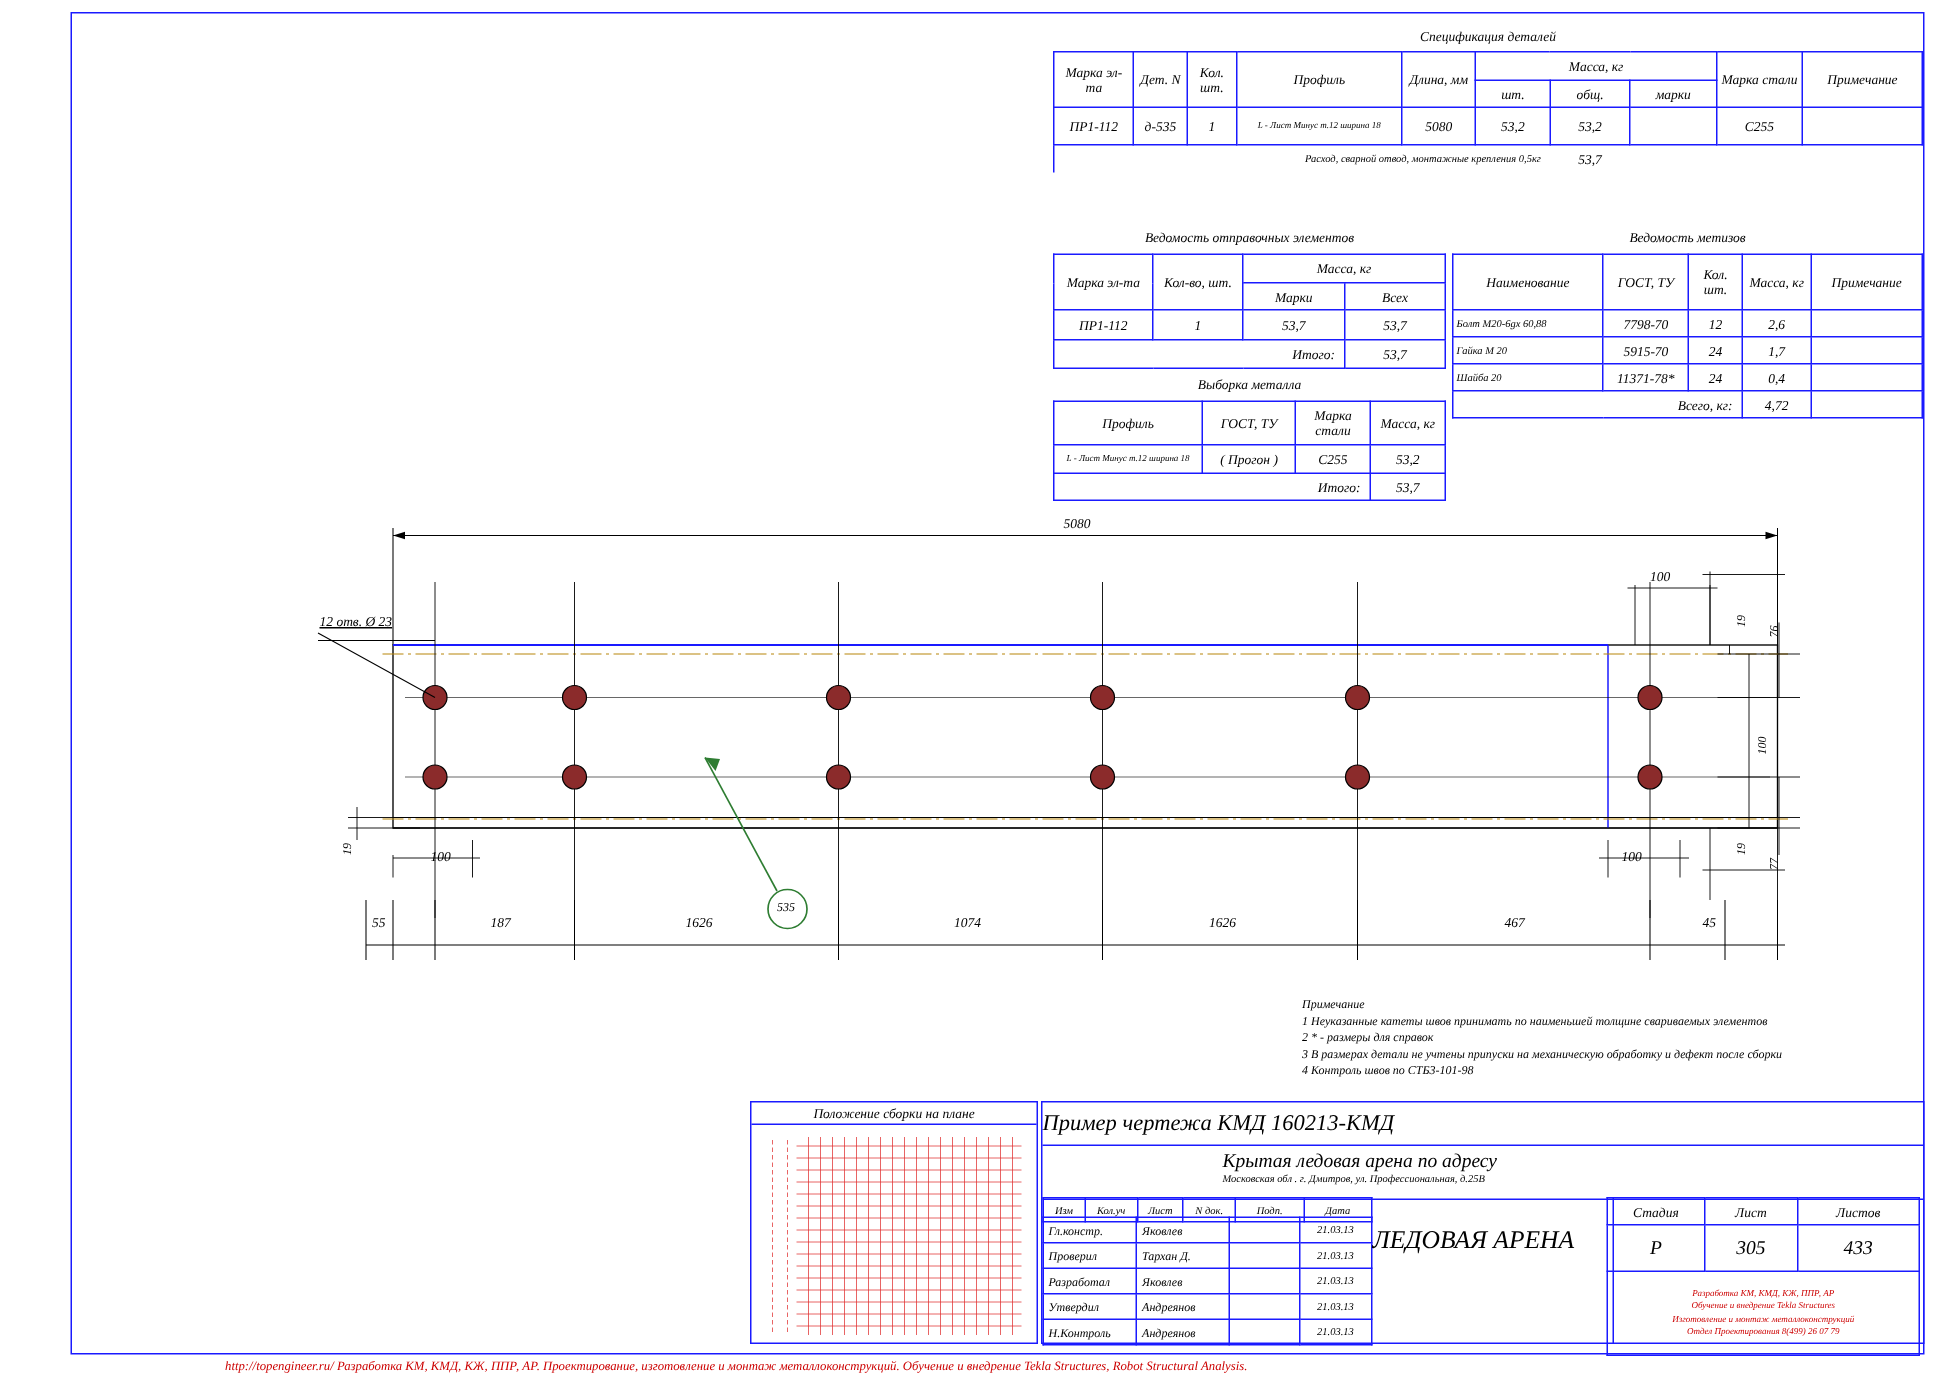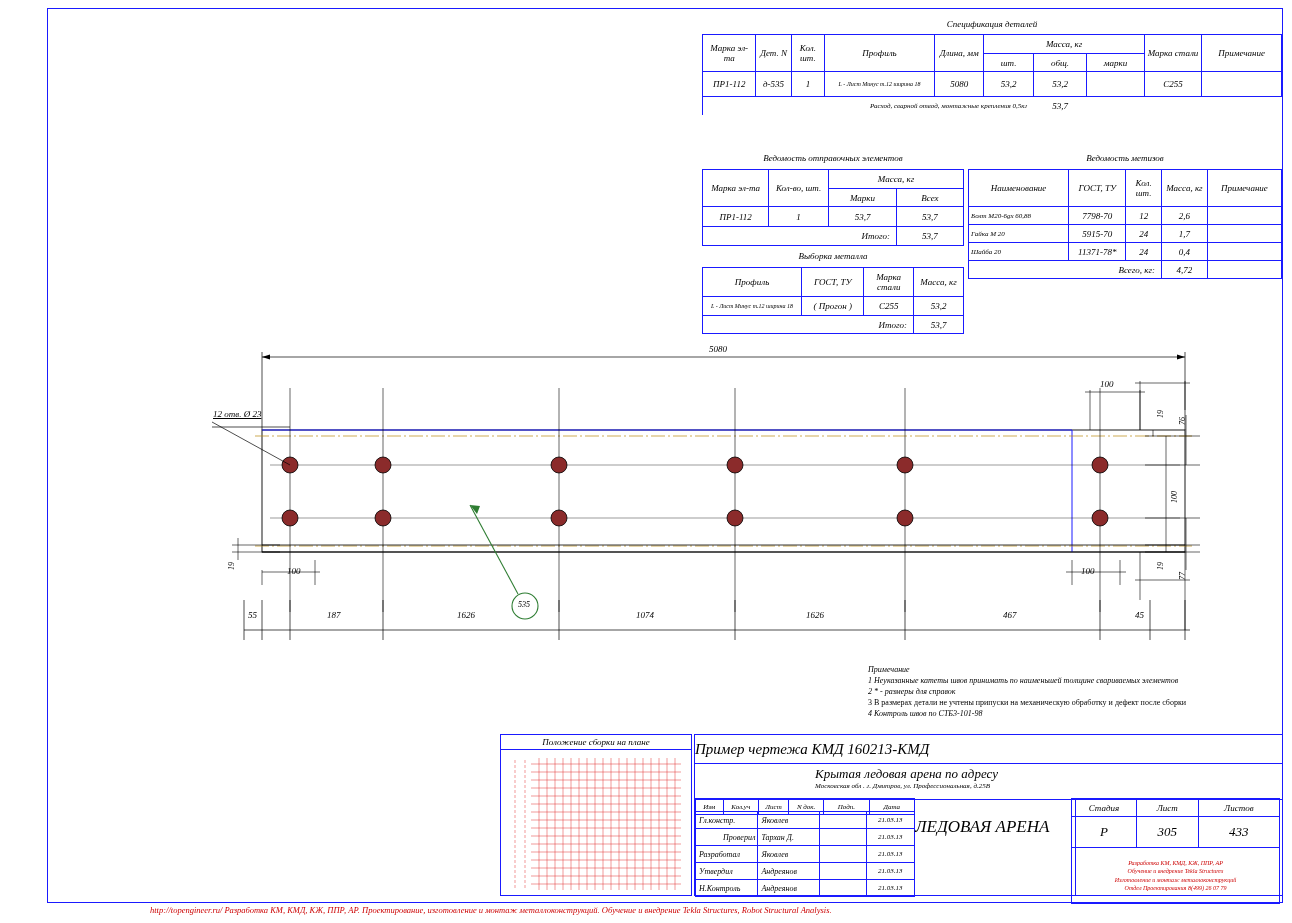--- a/index.html
+++ b/index.html
@@ -292,21 +292,21 @@
   <div class="lbl f9" style="left:457px;top:610px;">1626</div>
   <div class="lbl f9" style="left:636px;top:610px;">1074</div>
   <div class="lbl f9" style="left:806px;top:610px;">1626</div>
   <div class="lbl f9" style="left:1003px;top:610px;">467</div>
   <div class="lbl f9" style="left:1135px;top:610px;">45</div>
 
   <div style="position:absolute;left:868px;top:665px;">
     <div class="f8" style="font-style:italic;">Примечание</div>
     <div class="f8" style="font-style:italic;margin-top:2px;">1  Неуказанные катеты швов принимать по наименьшей толщине свариваемых  элементов</div>
     <div class="f8" style="font-style:italic;margin-top:2px;">2   *  -  размеры для справок</div>
-    <div class="f8" style="margin-top:2px;">3  В размерах детали не учтены припуски на механическую обработку  и дефект после сборки</div>
+    <div class="f8" style="font-style:italic;margin-top:2px;">3  В размерах детали не учтены припуски на механическую обработку  и дефект после сборки</div>
     <div class="f8" style="font-style:italic;margin-top:2px;">4  Контроль швов по СТБ3-101-98</div>
   </div>
 
   <div style="position:absolute;left:500px;top:734px;width:192px;height:162px;border:1px solid #1a1aff;box-sizing:border-box;">
     <div class="f9" style="font-style:italic;text-align:center;border-bottom:1px solid #1a1aff;height:14px;line-height:14px;">Положение сборки на плане</div>
     <svg width="190" height="146">
       <g stroke="#e03030" stroke-width="0.5">
         <g>
           <line x1="14" y1="10" x2="14" y2="138" stroke-dasharray="3,2"></line>
           <line x1="24" y1="10" x2="24" y2="138" stroke-dasharray="3,2"></line>
@@ -375,21 +375,21 @@
         </table>
       <table class="tbl f8" style="left:0;top:13px;width:220px;border-radius:24px;">
         <tbody>
             <tr>
           <td style="width:60px;height:14px;text-align:left;padding-left:3px;">Гл.констр.</td>
           <td style="width:60px;text-align:left;padding-left:3px;">Яковлев</td>
           <td style="width:52px;"></td>
           <td style="width:48px;" class="f7">21.03.13</td>
         </tr>
         <tr>
-          <td style="height:14px;text-align:right;padding-left:3px;">Проверил</td>
+          <td style="height:14px;text-align:left;padding-left:3px;">Проверил</td>
           <td style="text-align:left;padding-left:3px;">Тархан Д.</td>
           <td></td>
           <td class="f7">21.03.13</td>
         </tr>
         <tr>
           <td style="height:14px;text-align:left;padding-left:3px;">Разработал</td>
           <td style="text-align:left;padding-left:3px;">Яковлев</td>
           <td></td>
           <td class="f7">21.03.13</td>
         </tr>

